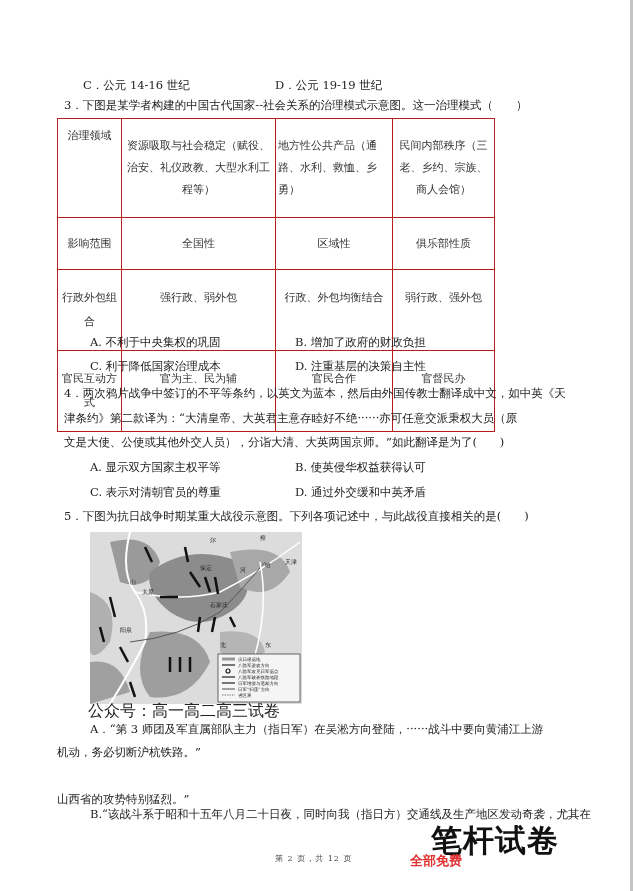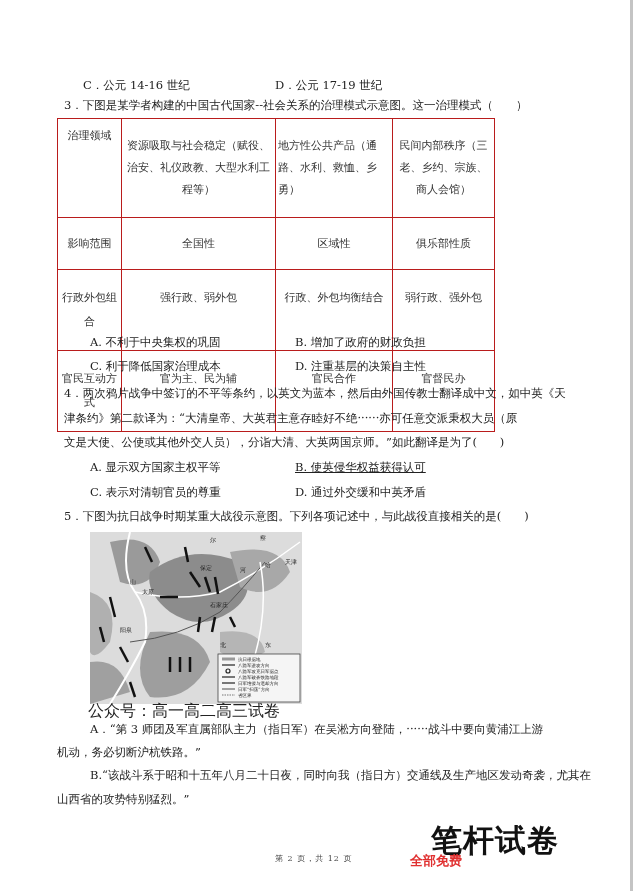--- a/index.html
+++ b/index.html
@@ -31,21 +31,21 @@
   .logo-title { position: absolute; left: 431px; top: 820px; font-size: 31px; font-family: "DejaVu Sans", sans-serif; font-weight: bold; color: #111; letter-spacing: 1px; }
   .logo-free { position: absolute; left: 410px; top: 852px; font-size: 13px; color: #e03030; font-family: "DejaVu Sans", sans-serif; font-weight: bold; }
   .logo-url { position: absolute; left: 410px; top: 858px; font-size: 15px; font-family: "DejaVu Sans Mono", "Liberation Mono", monospace; color: #111; margin-top: 46px; }
 </style>
 </head>
 <body>
 
 <div class="right-bar"></div>
 
 <div class="line opt" style="left:83px; top:77px;">C．公元 14-16 世纪</div>
-<div class="line opt" style="left:275px; top:77px;">D．公元 17-19 世纪</div>
+<div class="line opt" style="left:275px; top:77px;">D．公元 19-19 世纪</div>
 
 <div class="line" style="left:64px; top:97px;">3．下图是某学者构建的中国古代国家--社会关系的治理模式示意图。这一治理模式（　　）</div>
 
 <table class="gov">
   <colgroup>
     <col style="width:64px">
       <col style="width:154px">
       <col style="width:117px">
       <col style="width:102px">
   </colgroup>
@@ -80,21 +80,21 @@
 <div class="line opt" style="left:90px; top:334px;">A. 不利于中央集权的巩固</div>
 <div class="line opt" style="left:295px; top:334px;">B. 增加了政府的财政负担</div>
 <div class="line opt" style="left:90px; top:358px;">C. 利于降低国家治理成本</div>
 <div class="line opt" style="left:295px; top:358px;">D. 注重基层的决策自主性</div>
 
 <div class="line" style="left:64px; top:385px;">4．两次鸦片战争中签订的不平等条约，以英文为蓝本，然后由外国传教士翻译成中文，如中英《天</div>
 <div class="line" style="left:64px; top:410px;">津条约》第二款译为：“大清皇帝、大英君主意存睦好不绝······亦可任意交派秉权大员（原</div>
 <div class="line" style="left:64px; top:434px;">文是大使、公使或其他外交人员），分诣大清、大英两国京师。”如此翻译是为了(　　)</div>
 
 <div class="line opt" style="left:90px; top:459px;">A. 显示双方国家主权平等</div>
-<div class="line opt" style="left:295px; top:459px;text-decoration:underline;">B. 使英侵华权益获得认可</div>
+<div class="line opt" style="left:295px; top:459px;">B. 使英侵华权益获得认可</div>
 <div class="line opt" style="left:90px; top:484px;">C. 表示对清朝官员的尊重</div>
 <div class="line opt" style="left:295px; top:484px;">D. 通过外交缓和中英矛盾</div>
 
 <div class="line" style="left:64px; top:508px;">5．下图为抗日战争时期某重大战役示意图。下列各项记述中，与此战役直接相关的是(　　)</div>
 
 <div class="map">
   <svg width="212" height="172" viewBox="0 0 212 172">
     <rect width="212" height="172" fill="#dcdcdc"></rect>
 
     <path d="M20 10 Q60 0 70 30 Q60 60 30 50 Z" fill="#9a9a9a"></path>
@@ -162,19 +162,19 @@
       <text x="110" y="38">保定</text>
         <text x="120" y="75">石家庄</text>
     </g>
   </svg>
 </div>
 
 <div class="line" style="left:88px; top:703px; font-size:16px; font-family:'DejaVu Sans', sans-serif;">公众号：高一高二高三试卷</div>
 
 <div class="line" style="left:90px; top:721px;">A．“第 3 师团及军直属部队主力（指日军）在吴淞方向登陆，······战斗中要向黄浦江上游</div>
 <div class="line" style="left:57px; top:744px;">机动，务必切断沪杭铁路。”</div>
-<div class="line" style="left:90px; top:767px;">B.“该战斗系于昭和十五年八月二十日夜，同时向我（指日方）交通线及生产地区发动奇袭，尤其在</div>
+<div class="line" style="left:90px; top:806px;">B.“该战斗系于昭和十五年八月二十日夜，同时向我（指日方）交通线及生产地区发动奇袭，尤其在</div>
 <div class="line" style="left:57px; top:791px;">山西省的攻势特别猛烈。”</div>
 
 <div class="footer-page">第 2 页，共 12 页</div>
 <div class="logo-title">笔杆试卷</div>
 <div class="logo-free">全部免费</div>
 <div class="logo-url">www.biganshijuan.com</div>
 
 </body></html>

